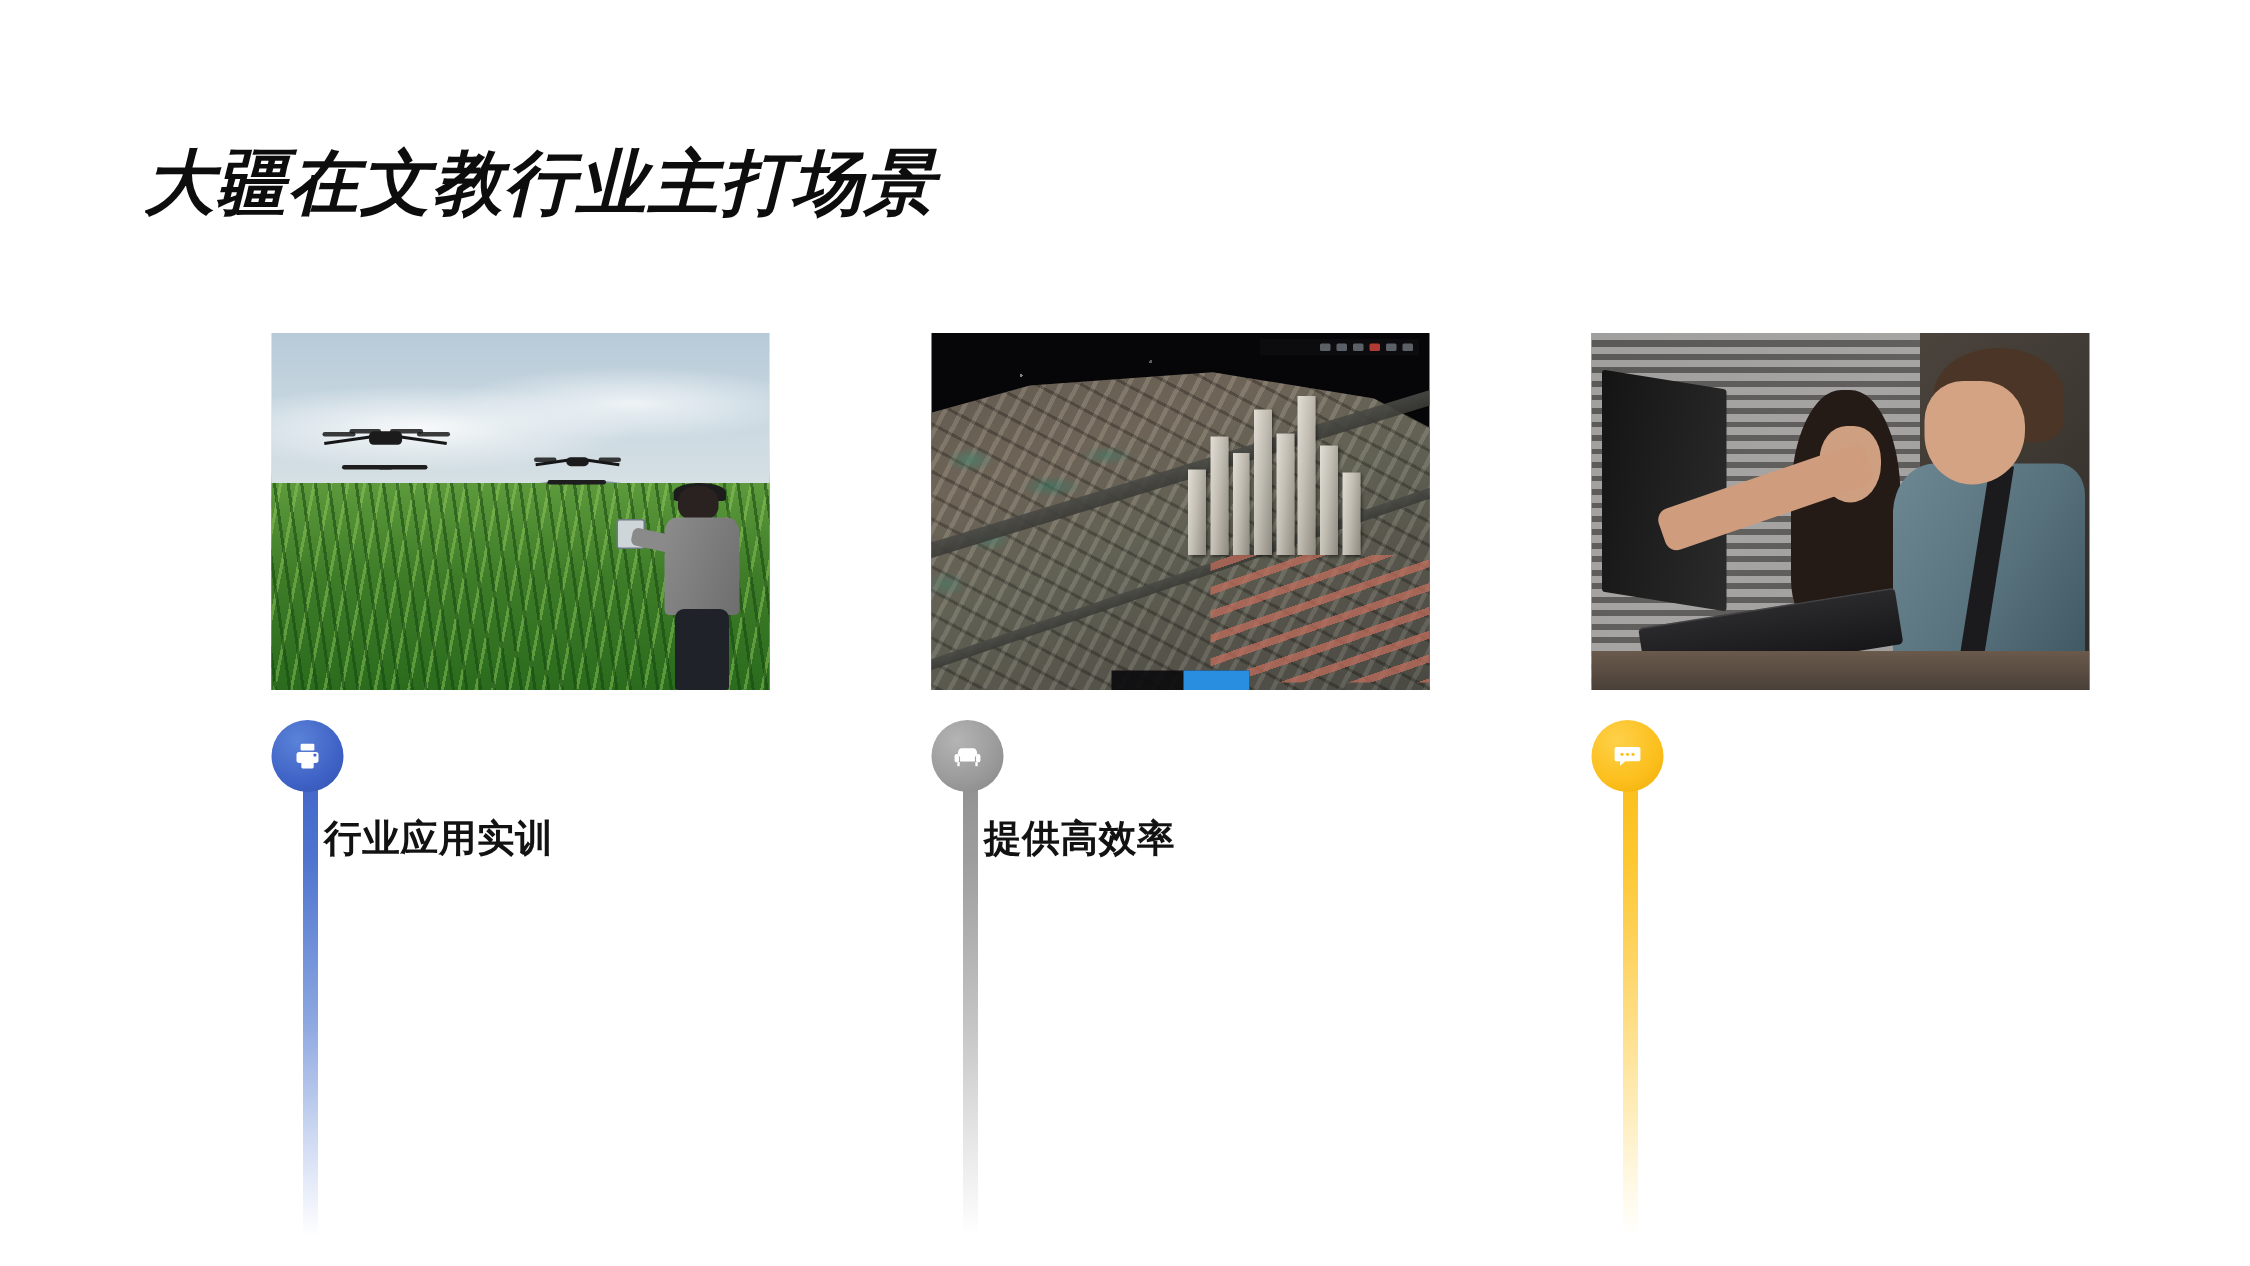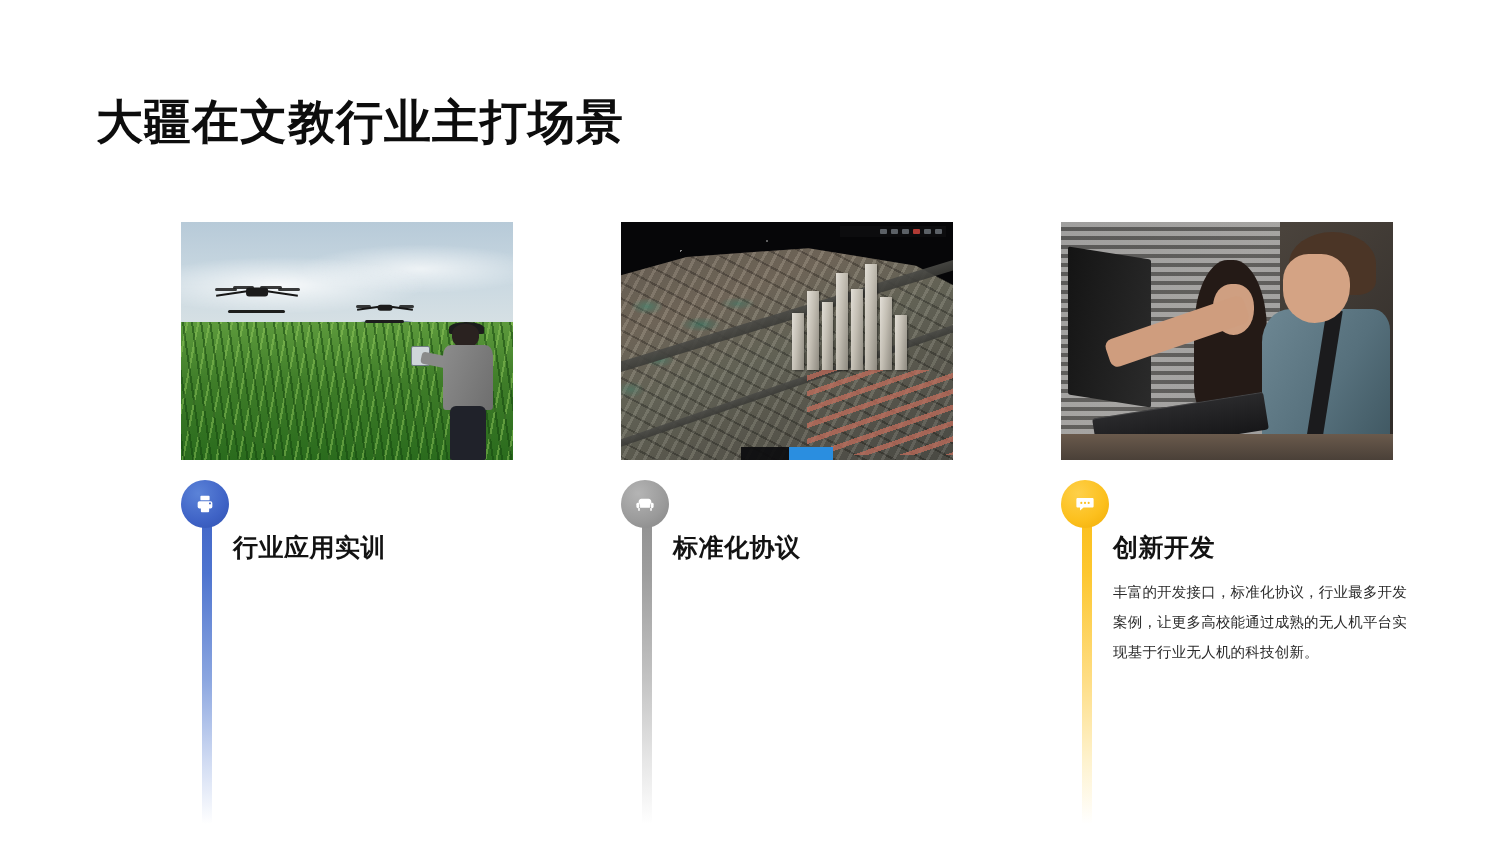--- a/index.html
+++ b/index.html
@@ -23,20 +23,21 @@
   #page-title {
     position: absolute;
     left: 96px;
     top: 95px;
     font-size: 47px;
     font-weight: 700;
     color: #0d0d0d;
     letter-spacing: 1px;
     line-height: 1.15;
     white-space: nowrap;
+    font-style: italic;
   }
 
   
   .column {
     position: absolute;
     top: 222px;
     width: 360px;
   }
   #col-0 { left: 181px; }
   #col-1 { left: 621px; }
@@ -222,21 +223,21 @@
   .pin-circle {
     position: absolute;
     left: 0; top: 0;
     width: 48px; height: 48px;
     border-radius: 50%;
     display: flex; align-items: center; justify-content: center;
   }
   .pin-circle svg { display: block; }
 
   
-  .text-block { position: absolute; left: 35px; top: 310px; width: 306px; margin-left: 17px; }
+  .text-block { position: absolute; left: 35px; top: 322px; width: 306px; }
   .col-title {
     font-size: 25px;
     font-weight: 700;
     color: #121212;
     line-height: 1.25;
     margin-bottom: 15px;
     letter-spacing: .5px;
   }
   .col-body {
     font-size: 14.5px;
@@ -345,21 +346,21 @@
           <path d="M5 10c0-2.2 1.3-3.6 3-3.6h8c1.7 0 3 1.4 3 3.6v1.2c-1 .3-1.6 1.2-1.6 2.3V16H6.6v-2.5c0-1.1-.6-2-1.6-2.3V10z" fill="#ffffff"></path>
           <rect x="2.6" y="10.6" width="3.2" height="6" rx="1.6" fill="#ffffff"></rect>
           <rect x="18.2" y="10.6" width="3.2" height="6" rx="1.6" fill="#ffffff"></rect>
           <rect x="4.6" y="16.4" width="1.7" height="3" fill="#ffffff"></rect>
           <rect x="17.7" y="16.4" width="1.7" height="3" fill="#ffffff"></rect>
         </svg>
       </div>
     </div>
 
     <div class="text-block">
-      <div class="col-title">标准化协议</div>
+      <div class="col-title">提供高效率</div>
     </div>
   </div>
 
   <div class="column" id="col-2">
 
     <div class="photo ph-office">
       <div class="blinds"></div>
       <div class="monitor"></div>
       <div class="woman">
         <span class="hair"></span>
@@ -381,19 +382,15 @@
       <div class="pin-circle" style="background:radial-gradient(circle at 36% 28%,#fed049 0%,#fcc01e 58%,#f0ac06 100%);">
         <svg width="22" height="22" viewBox="0 0 24 24">
           <path d="M4 5.5h16c.8 0 1.4.6 1.4 1.4v7.6c0 .8-.6 1.4-1.4 1.4H10.4l-3.8 3.2V15.9H4c-.8 0-1.4-.6-1.4-1.4V6.9c0-.8.6-1.4 1.4-1.4z" fill="#ffffff"></path>
           <circle cx="8" cy="10.8" r="1.15" fill="#fcc01e"></circle>
           <circle cx="12" cy="10.8" r="1.15" fill="#fcc01e"></circle>
           <circle cx="16" cy="10.8" r="1.15" fill="#fcc01e"></circle>
         </svg>
       </div>
     </div>
 
-    <div class="text-block">
-      <div class="col-title">创新开发</div>
-      <div class="col-body">丰富的开发接口，标准化协议，行业最多开发案例，让更多高校能通过成熟的无人机平台实现基于行业无人机的科技创新。</div>
-    </div>
   </div>
 
 </div>
 
 </body></html>

